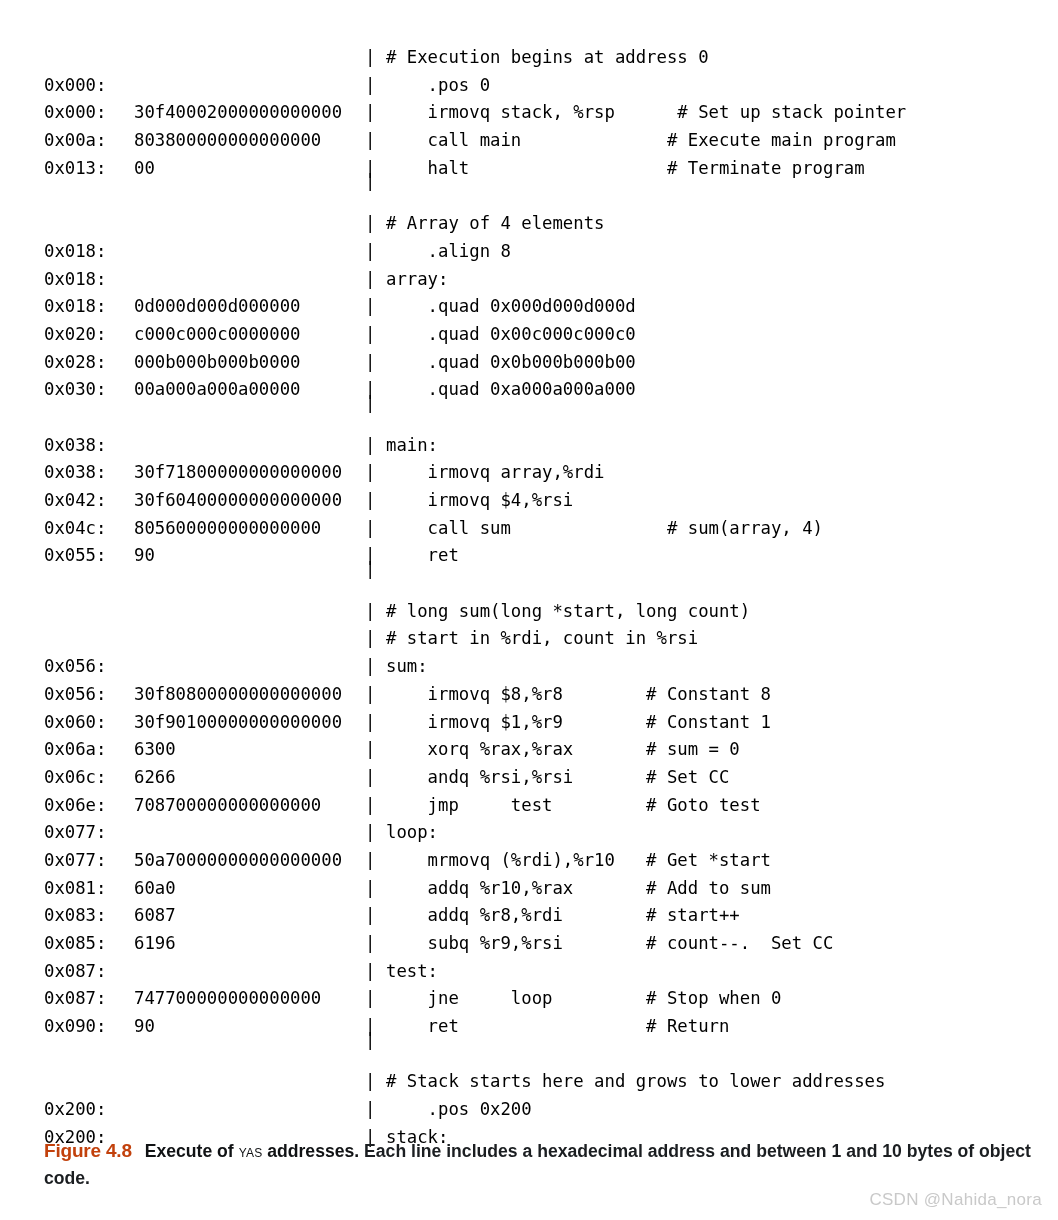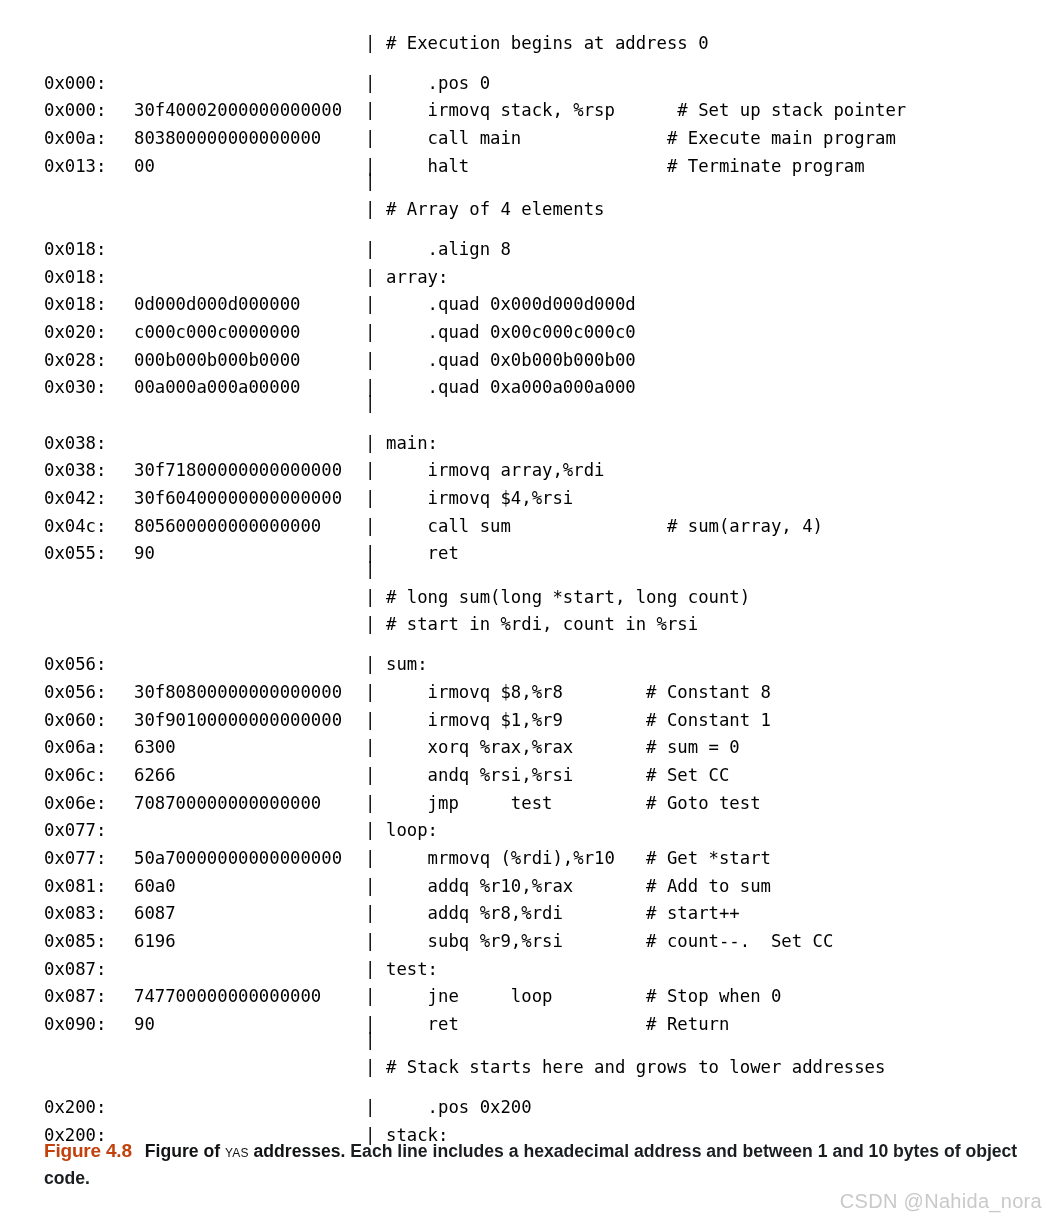--- a/index.html
+++ b/index.html
@@ -59,20 +59,21 @@
   .col-bar {
     display: inline-block;
     width: 21px;
     flex: 0 0 21px;
     white-space: pre;
   }
   .col-src {
     display: inline-block;
     flex: 1 1 auto;
     white-space: pre;
+    margin-top: 14px;
   }
 
   
   .caption {
     position: absolute;
     left: 44px;
     top: 1138px;
     width: 995px;
     font-family: "Liberation Sans", sans-serif;
     font-size: 17.6px;
@@ -102,33 +103,33 @@
     font-weight: bold;
     color: #1b1e21;
   }
 
   
   .watermark {
     position: absolute;
     right: 16px;
     top: 1190px;
     font-family: "Liberation Sans", sans-serif;
-    font-size: 20px;
+    font-size: 17px;
     color: #c9c9c9;
     letter-spacing: 0.3px;
     white-space: pre;
     user-select: none;
   }
 </style>
 </head>
 <body>
 
 <div id="figure-root">
 
   <div class="listing" id="listing"><div class="code-line"><span class="col-addr"></span><span class="col-bytes"></span><span class="col-bar">|</span><span class="col-src"># Execution begins at address 0</span></div><div class="code-line"><span class="col-addr">0x000:</span><span class="col-bytes"></span><span class="col-bar">|</span><span class="col-src">    .pos 0</span></div><div class="code-line"><span class="col-addr">0x000:</span><span class="col-bytes">30f40002000000000000</span><span class="col-bar">|</span><span class="col-src">    irmovq stack, %rsp      # Set up stack pointer</span></div><div class="code-line"><span class="col-addr">0x00a:</span><span class="col-bytes">803800000000000000</span><span class="col-bar">|</span><span class="col-src">    call main              # Execute main program</span></div><div class="code-line"><span class="col-addr">0x013:</span><span class="col-bytes">00</span><span class="col-bar">|</span><span class="col-src">    halt                   # Terminate program</span></div><div class="code-line"><span class="col-addr"></span><span class="col-bytes"></span><span class="col-bar">|</span><span class="col-src"></span></div><div class="code-line"><span class="col-addr"></span><span class="col-bytes"></span><span class="col-bar">|</span><span class="col-src"># Array of 4 elements</span></div><div class="code-line"><span class="col-addr">0x018:</span><span class="col-bytes"></span><span class="col-bar">|</span><span class="col-src">    .align 8</span></div><div class="code-line"><span class="col-addr">0x018:</span><span class="col-bytes"></span><span class="col-bar">|</span><span class="col-src">array:</span></div><div class="code-line"><span class="col-addr">0x018:</span><span class="col-bytes">0d000d000d000000</span><span class="col-bar">|</span><span class="col-src">    .quad 0x000d000d000d</span></div><div class="code-line"><span class="col-addr">0x020:</span><span class="col-bytes">c000c000c0000000</span><span class="col-bar">|</span><span class="col-src">    .quad 0x00c000c000c0</span></div><div class="code-line"><span class="col-addr">0x028:</span><span class="col-bytes">000b000b000b0000</span><span class="col-bar">|</span><span class="col-src">    .quad 0x0b000b000b00</span></div><div class="code-line"><span class="col-addr">0x030:</span><span class="col-bytes">00a000a000a00000</span><span class="col-bar">|</span><span class="col-src">    .quad 0xa000a000a000</span></div><div class="code-line"><span class="col-addr"></span><span class="col-bytes"></span><span class="col-bar">|</span><span class="col-src"></span></div><div class="code-line"><span class="col-addr">0x038:</span><span class="col-bytes"></span><span class="col-bar">|</span><span class="col-src">main:</span></div><div class="code-line"><span class="col-addr">0x038:</span><span class="col-bytes">30f71800000000000000</span><span class="col-bar">|</span><span class="col-src">    irmovq array,%rdi</span></div><div class="code-line"><span class="col-addr">0x042:</span><span class="col-bytes">30f60400000000000000</span><span class="col-bar">|</span><span class="col-src">    irmovq $4,%rsi</span></div><div class="code-line"><span class="col-addr">0x04c:</span><span class="col-bytes">805600000000000000</span><span class="col-bar">|</span><span class="col-src">    call sum               # sum(array, 4)</span></div><div class="code-line"><span class="col-addr">0x055:</span><span class="col-bytes">90</span><span class="col-bar">|</span><span class="col-src">    ret</span></div><div class="code-line"><span class="col-addr"></span><span class="col-bytes"></span><span class="col-bar">|</span><span class="col-src"></span></div><div class="code-line"><span class="col-addr"></span><span class="col-bytes"></span><span class="col-bar">|</span><span class="col-src"># long sum(long *start, long count)</span></div><div class="code-line"><span class="col-addr"></span><span class="col-bytes"></span><span class="col-bar">|</span><span class="col-src"># start in %rdi, count in %rsi</span></div><div class="code-line"><span class="col-addr">0x056:</span><span class="col-bytes"></span><span class="col-bar">|</span><span class="col-src">sum:</span></div><div class="code-line"><span class="col-addr">0x056:</span><span class="col-bytes">30f80800000000000000</span><span class="col-bar">|</span><span class="col-src">    irmovq $8,%r8        # Constant 8</span></div><div class="code-line"><span class="col-addr">0x060:</span><span class="col-bytes">30f90100000000000000</span><span class="col-bar">|</span><span class="col-src">    irmovq $1,%r9        # Constant 1</span></div><div class="code-line"><span class="col-addr">0x06a:</span><span class="col-bytes">6300</span><span class="col-bar">|</span><span class="col-src">    xorq %rax,%rax       # sum = 0</span></div><div class="code-line"><span class="col-addr">0x06c:</span><span class="col-bytes">6266</span><span class="col-bar">|</span><span class="col-src">    andq %rsi,%rsi       # Set CC</span></div><div class="code-line"><span class="col-addr">0x06e:</span><span class="col-bytes">708700000000000000</span><span class="col-bar">|</span><span class="col-src">    jmp     test         # Goto test</span></div><div class="code-line"><span class="col-addr">0x077:</span><span class="col-bytes"></span><span class="col-bar">|</span><span class="col-src">loop:</span></div><div class="code-line"><span class="col-addr">0x077:</span><span class="col-bytes">50a70000000000000000</span><span class="col-bar">|</span><span class="col-src">    mrmovq (%rdi),%r10   # Get *start</span></div><div class="code-line"><span class="col-addr">0x081:</span><span class="col-bytes">60a0</span><span class="col-bar">|</span><span class="col-src">    addq %r10,%rax       # Add to sum</span></div><div class="code-line"><span class="col-addr">0x083:</span><span class="col-bytes">6087</span><span class="col-bar">|</span><span class="col-src">    addq %r8,%rdi        # start++</span></div><div class="code-line"><span class="col-addr">0x085:</span><span class="col-bytes">6196</span><span class="col-bar">|</span><span class="col-src">    subq %r9,%rsi        # count--.  Set CC</span></div><div class="code-line"><span class="col-addr">0x087:</span><span class="col-bytes"></span><span class="col-bar">|</span><span class="col-src">test:</span></div><div class="code-line"><span class="col-addr">0x087:</span><span class="col-bytes">747700000000000000</span><span class="col-bar">|</span><span class="col-src">    jne     loop         # Stop when 0</span></div><div class="code-line"><span class="col-addr">0x090:</span><span class="col-bytes">90</span><span class="col-bar">|</span><span class="col-src">    ret                  # Return</span></div><div class="code-line"><span class="col-addr"></span><span class="col-bytes"></span><span class="col-bar">|</span><span class="col-src"></span></div><div class="code-line"><span class="col-addr"></span><span class="col-bytes"></span><span class="col-bar">|</span><span class="col-src"># Stack starts here and grows to lower addresses</span></div><div class="code-line"><span class="col-addr">0x200:</span><span class="col-bytes"></span><span class="col-bar">|</span><span class="col-src">    .pos 0x200</span></div><div class="code-line"><span class="col-addr">0x200:</span><span class="col-bytes"></span><span class="col-bar">|</span><span class="col-src">stack:</span></div></div>
 
   <div class="caption">
-    <span class="caption-figno">Figure 4.8</span><span class="caption-gap"></span><span class="caption-title">Figure of </span><span class="caption-title caption-smallcaps">YAS</span><span class="caption-title"> addresses.</span><span class="caption-body"> Each line includes a hexadecimal address and between 1 and 10 bytes of object code.</span>
+    <span class="caption-figno">Figure 4.8</span><span class="caption-gap"></span><span class="caption-title">Execute of </span><span class="caption-title caption-smallcaps">YAS</span><span class="caption-title"> addresses.</span><span class="caption-body"> Each line includes a hexadecimal address and between 1 and 10 bytes of object code.</span>
   </div>
 
   <div class="watermark">CSDN @Nahida_nora</div>
 
 </div>
 
 </body></html>

